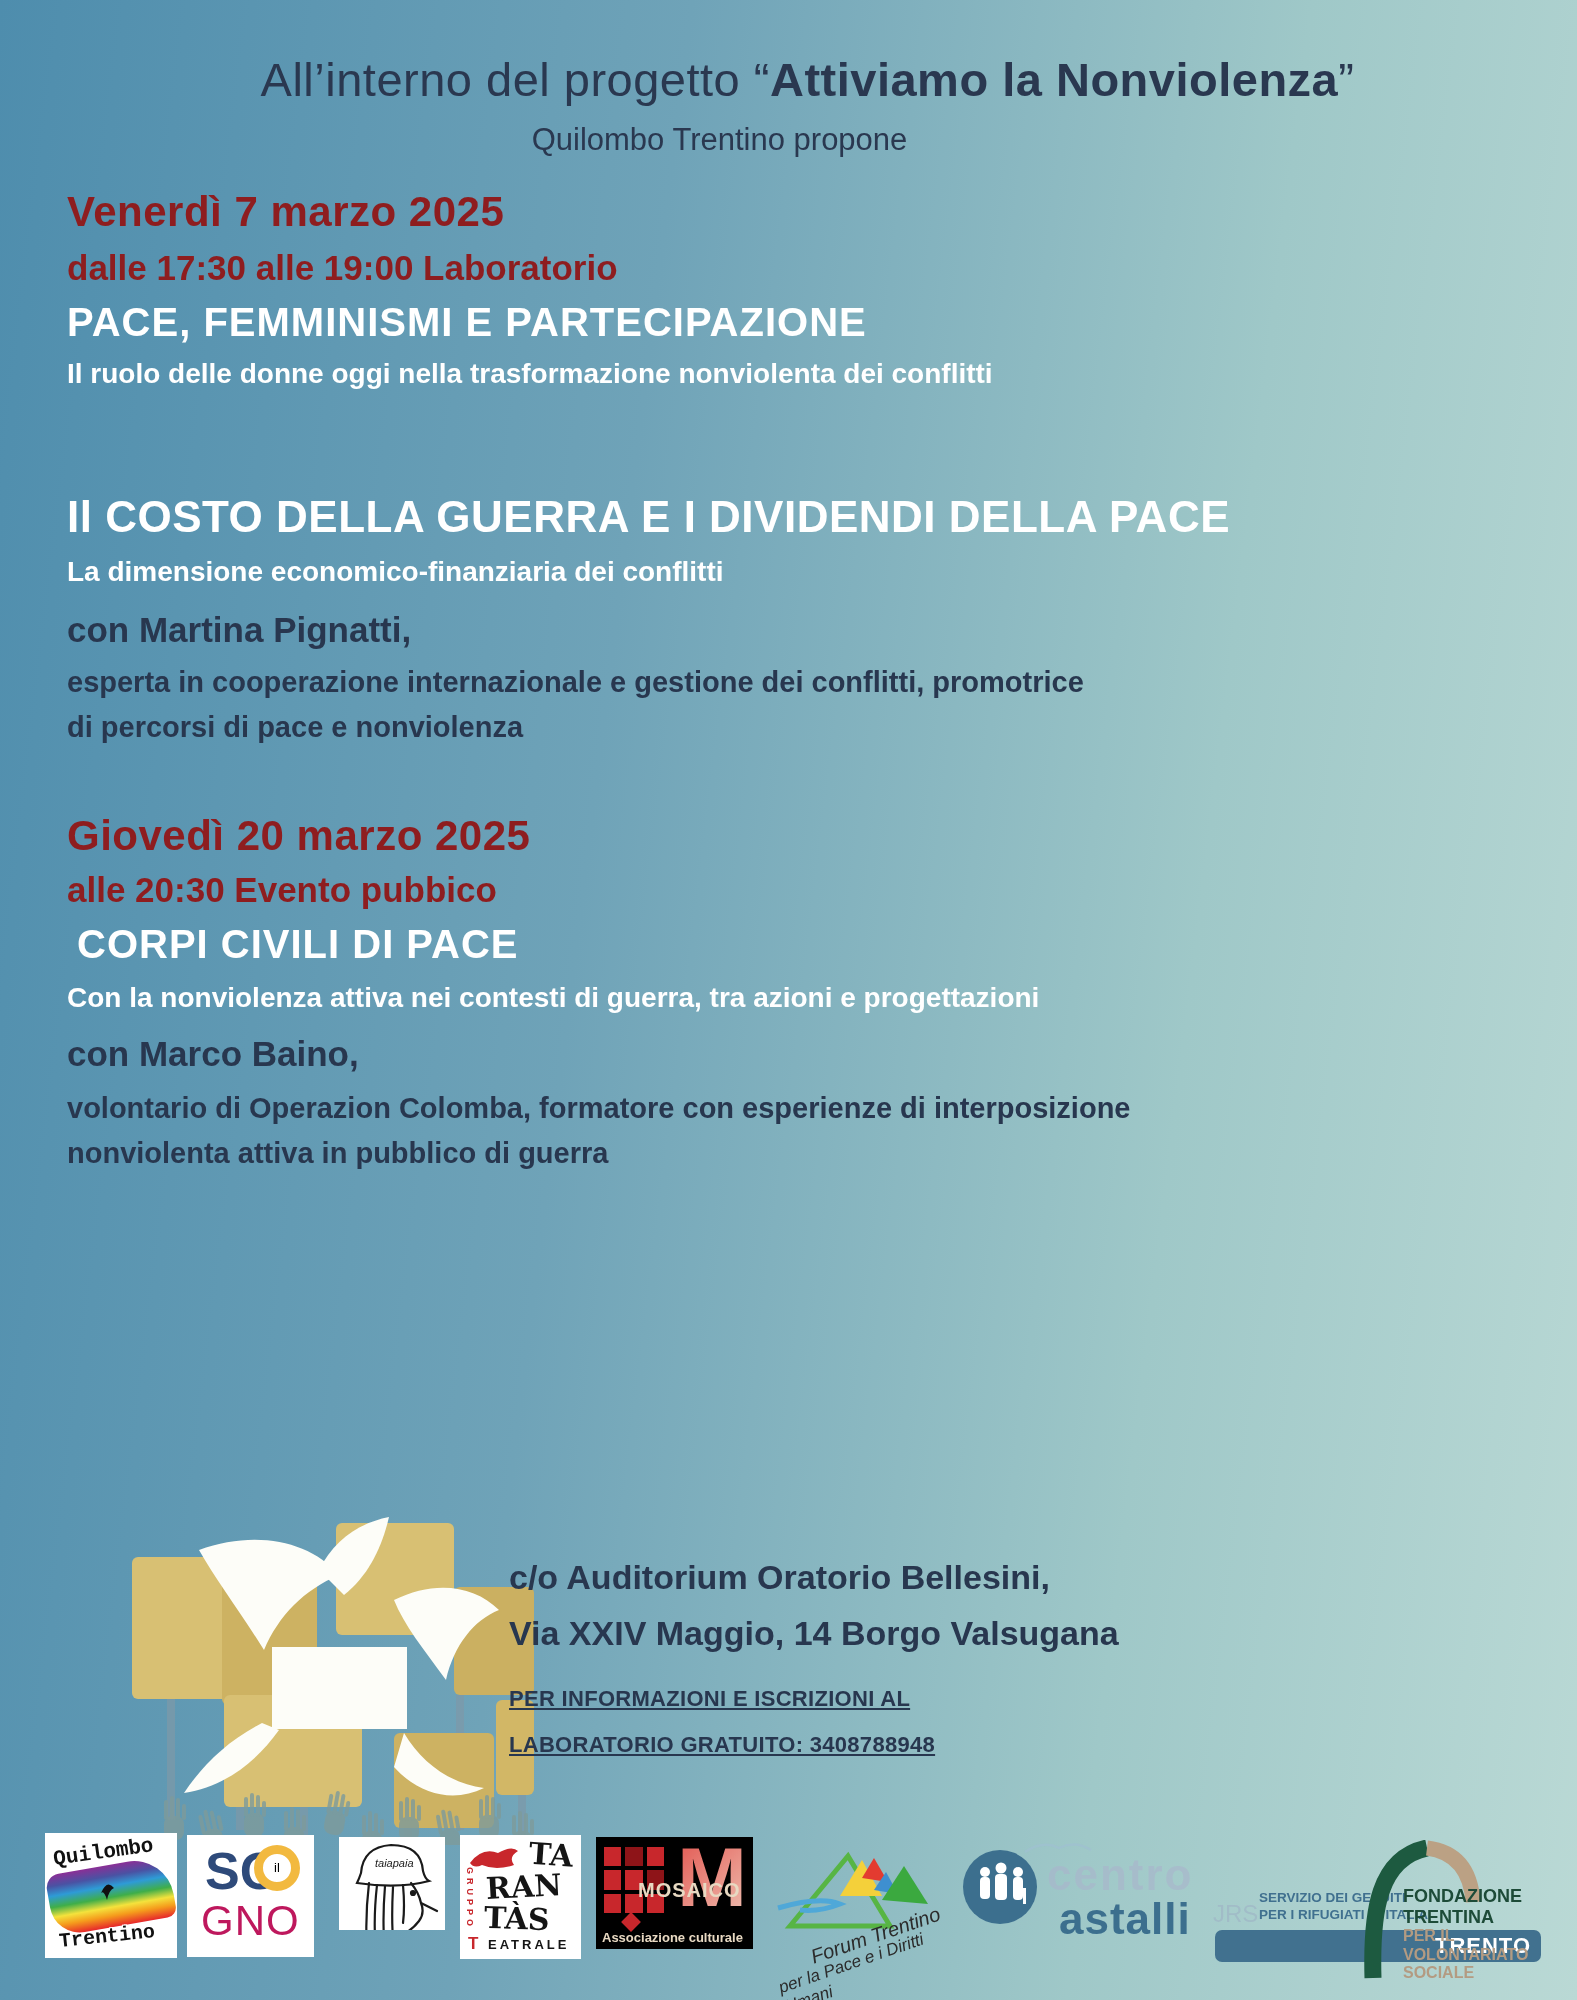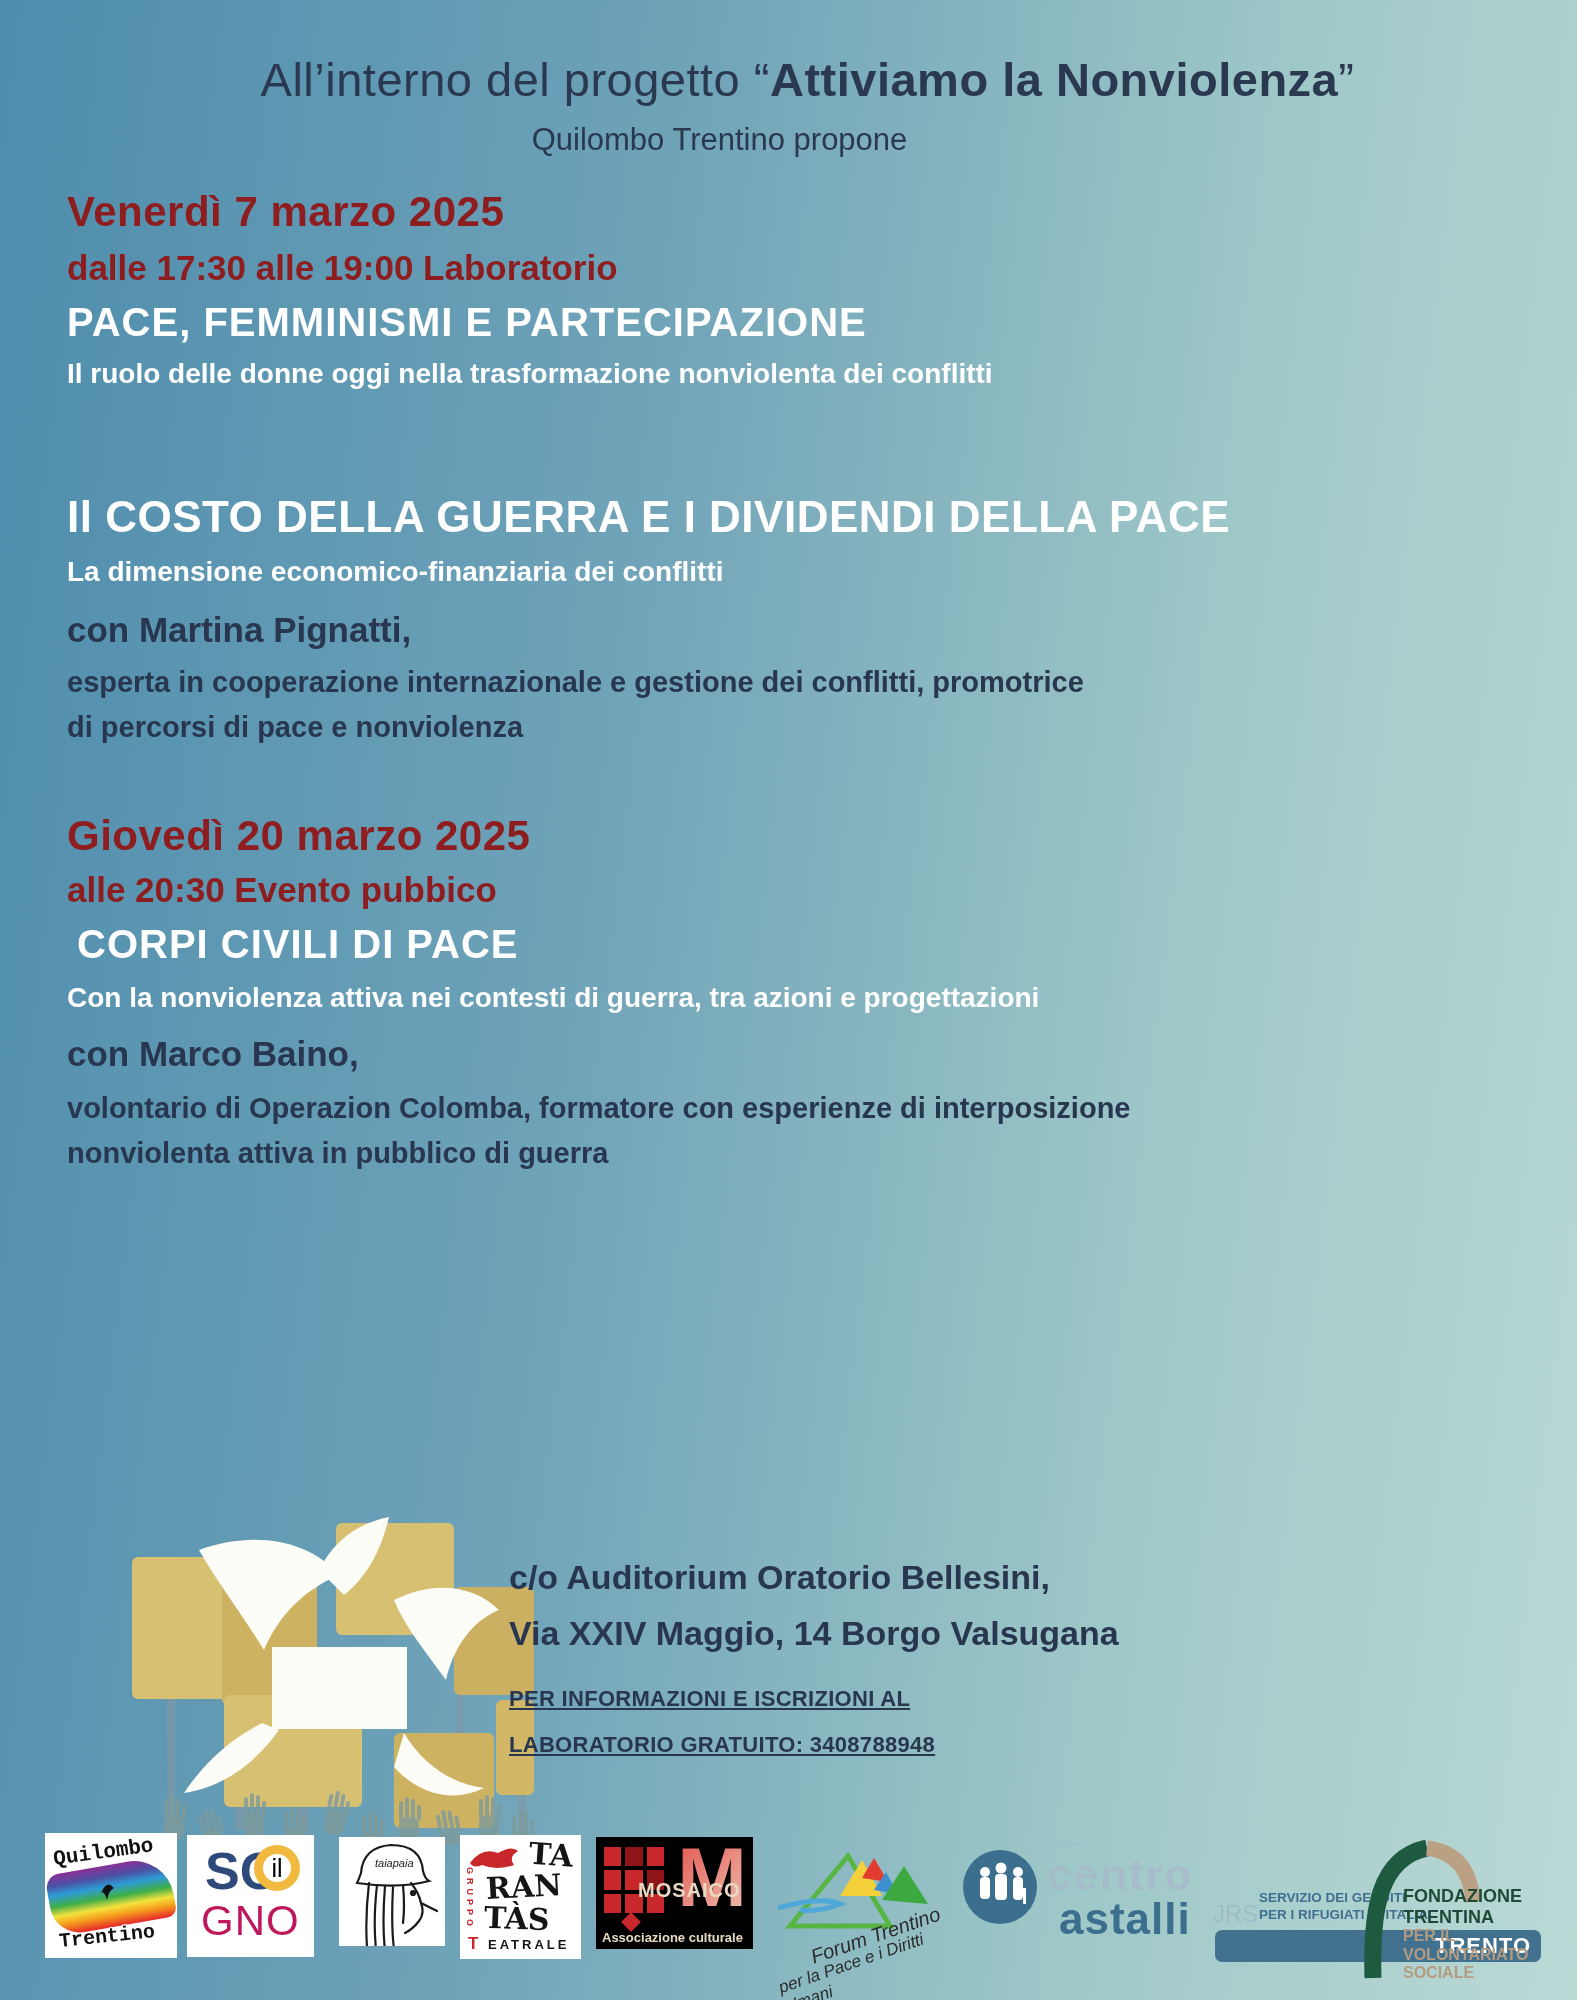--- a/index.html
+++ b/index.html
@@ -38,21 +38,21 @@
     background:linear-gradient(180deg,#8a2f96 0%,#4a52a3 18%,#2e9bd6 34%,#3fae49 52%,#f4e23c 68%,#f59c1c 82%,#e6262b 100%); }
   .quilombo-top{ position:absolute; top:8px; left:8px; font-family:"Liberation Mono",monospace;
     font-weight:bold; font-size:21px; color:#111; transform:rotate(-8deg); }
   .quilombo-bottom{ position:absolute; bottom:10px; left:14px; font-family:"Liberation Mono",monospace;
     font-weight:bold; font-size:20px; color:#111; transform:rotate(-6deg);
     text-shadow:-1px -1px 0 #fff,1px -1px 0 #fff,-1px 1px 0 #fff,1px 1px 0 #fff; }
   
   .sogno-s{ position:absolute; top:6px; left:18px; font-size:52px; font-weight:bold; color:#2E4A7A; }
   .sogno-circle{ position:absolute; top:10px; right:14px; width:46px; height:46px; border-radius:50%;
     border:9px solid #F2B93F; background:#fff; text-align:center; }
-  .sogno-il{ font-size:25px; color:#000000; line-height:28px; }
+  .sogno-il{ font-size:13px; color:#000000; line-height:28px; }
   .sogno-gno{ position:absolute; bottom:12px; left:14px; font-size:42px; color:#be185d; letter-spacing:1px; }
   
   .tar-word{ position:absolute; font-family:"DejaVu Serif",serif; font-weight:bold; color:#151515; }
   .tar-gruppo{ position:absolute; left:5px; top:32px; font-size:9px; color:#C8272C; font-weight:bold;
     writing-mode:vertical-lr; letter-spacing:4px; }
   .tar-bottom{ position:absolute; bottom:5px; left:8px; font-size:13px; letter-spacing:3px; color:#151515; font-weight:bold; }
   .tar-bottom b{ color:#C8272C; font-size:17px; }
   
   .mos-grid{ position:absolute; left:8px; top:10px; width:60px; height:66px; display:grid;
     grid-template-columns:repeat(3,1fr); gap:4px; }
@@ -175,21 +175,21 @@
   </div>
 
   <div class="logo-box" style="left:187px;top:1835px;width:127px;height:122px;">
     <div class="sogno-s"><span>S</span><span>O</span></div>
     <div class="sogno-circle">
       <div class="sogno-il">il</div>
     </div>
     <div class="sogno-gno">GNO</div>
   </div>
 
-  <div class="logo-box" style="left:339px;top:1837px;width:106px;height:109px;text-align:right;">
+  <div class="logo-box" style="left:339px;top:1837px;width:106px;height:93px;text-align:right;">
     <svg width="106" height="122" viewBox="0 0 106 122">
       <g fill="none" stroke="#1a1a1a" stroke-width="2.2" stroke-linecap="round">
         <path d="M22,36 Q24,10 52,8 Q82,8 84,34 Q86,42 90,44 Q60,52 18,46 Q20,42 22,36 Z" fill="#fff"></path>
         <path d="M30,46 Q26,80 28,110"></path>
         <path d="M38,48 Q34,84 37,112"></path>
         <path d="M46,49 Q43,86 46,114"></path>
         <path d="M54,50 Q52,88 55,112"></path>
         <path d="M64,48 Q66,70 64,86"></path>
         <path d="M72,46 Q80,56 82,66 Q86,76 80,84 Q74,92 66,96"></path>
         <path d="M82,66 L98,74"></path>

